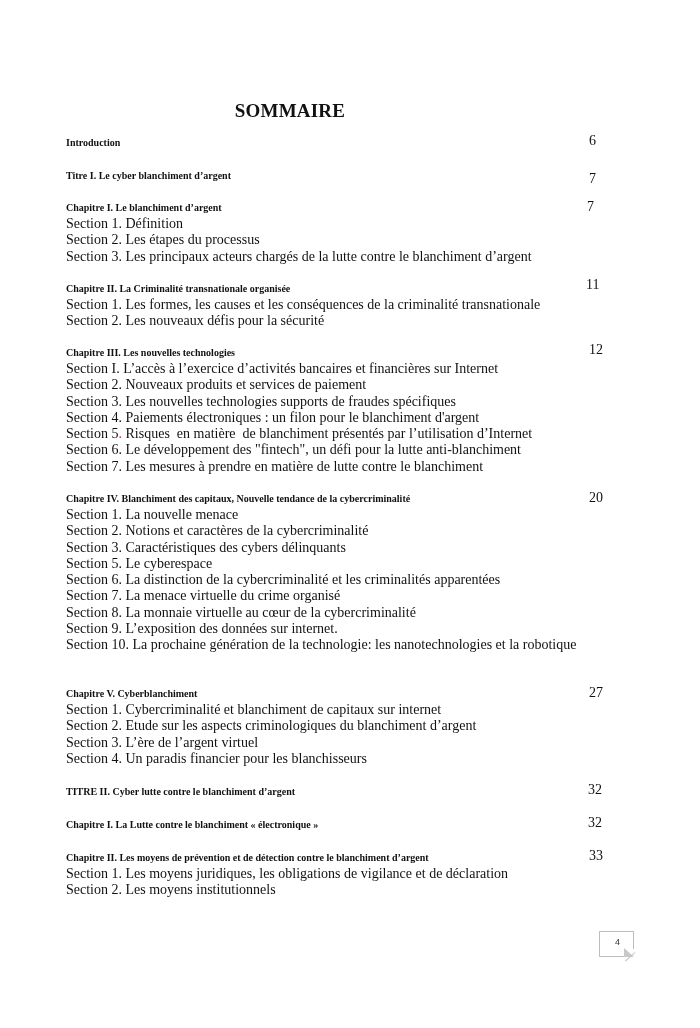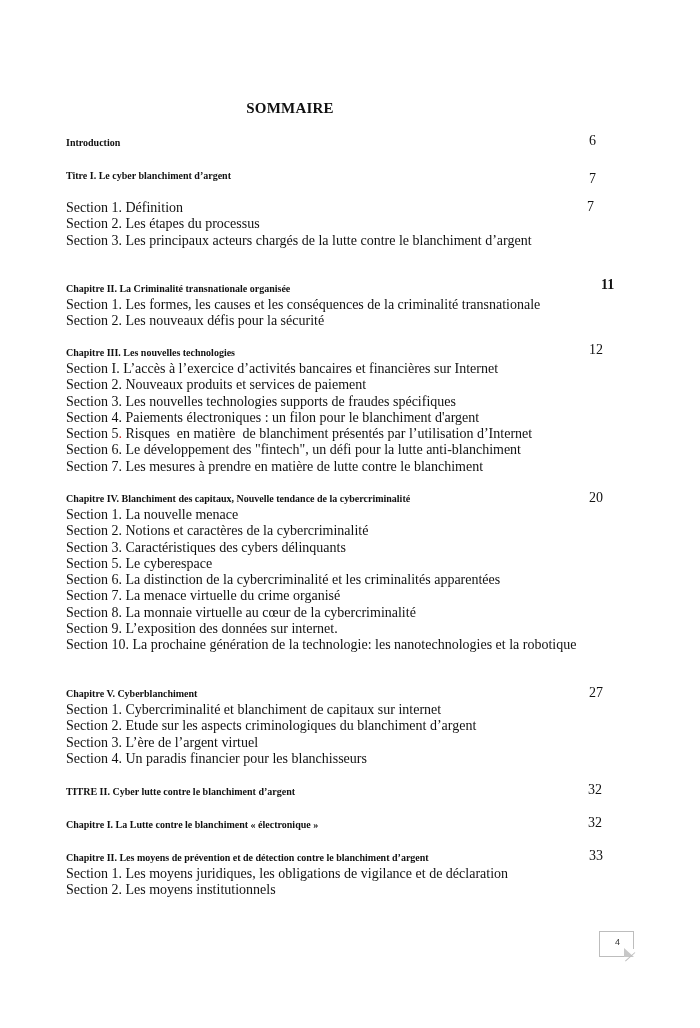--- a/index.html
+++ b/index.html
@@ -1,19 +1,19 @@
 <!DOCTYPE html>
 <html><head>
 <meta charset="utf-8">
 <style>
   html, body { margin:0; padding:0; background:#ffffff; }
   body { width:700px; height:1028px; position:relative; overflow:hidden;
          font-family:"Liberation Serif", "DejaVu Serif", serif; color:#111; }
   .page-title { position:absolute; top:100px; left:0; width:580px; text-align:center;
-                font-weight:bold; font-size:15px; letter-spacing:0.2px; }
+                font-weight:bold; font-size:19px; letter-spacing:0.2px; }
   .toc { position:absolute; left:66px; top:0; width:560px; }
   .block { position:absolute; left:0; width:560px; }
   .heading { position:relative; font-weight:bold; font-size:10px; line-height:16px; white-space:nowrap; }
   .pg { position:absolute; font-size:14px; font-weight:normal; line-height:16px; }
   .section { font-size:14px; line-height:16.3px; white-space:nowrap; }
   .red { color:#e0201a; }
   .note-box { position:absolute; left:599px; top:931px; width:35px; height:26px;
               border:1px solid #bdbdbd; border-right:none; border-bottom:none; background:#fff; box-sizing:border-box; }
   .note-box .rb { position:absolute; right:0; top:0; width:1px; height:17px; background:#bdbdbd; }
   .note-box .bb { position:absolute; left:0; bottom:0; width:25px; height:1px; background:#bdbdbd; }
@@ -35,29 +35,30 @@
     <div class="heading">Introduction</div>
     <span class="pg" style="left:523px; top:-2px;">6</span>
   </div>
 
   <div class="block" style="top:168px;">
     <div class="heading">Titre I. Le cyber blanchiment d’argent</div>
     <span class="pg" style="left:523px; top:3px;">7</span>
   </div>
 
   <div class="block" style="top:200px;">
+    <div class="heading">Chapitre I. Le blanchiment d’argent</div>
     <span class="pg" style="left:521px; top:-1px;">7</span>
     <div class="section">Section 1. Définition</div>
     <div class="section">Section 2. Les étapes du processus</div>
     <div class="section">Section 3. Les principaux acteurs chargés de la lutte contre le blanchiment d’argent</div>
   </div>
 
   <div class="block" style="top:281px;">
     <div class="heading">Chapitre II. La Criminalité transnationale organisée</div>
-    <span class="pg" style="left:535px; top:-4px;font-weight:bold;">11</span>
+    <span class="pg" style="left:520px; top:-4px;">11</span>
     <div class="section">Section 1. Les formes, les causes et les conséquences de la criminalité transnationale</div>
     <div class="section">Section 2. Les nouveaux défis pour la sécurité</div>
   </div>
 
   <div class="block" style="top:345px;">
     <div class="heading">Chapitre III. Les nouvelles technologies</div>
     <span class="pg" style="left:523px; top:-3px;">12</span>
     <div class="section">Section I. L’accès à l’exercice d’activités bancaires et financières sur Internet</div>
     <div class="section">Section 2. Nouveaux produits et services de paiement</div>
     <div class="section">Section 3. Les nouvelles technologies supports de fraudes spécifiques</div>

